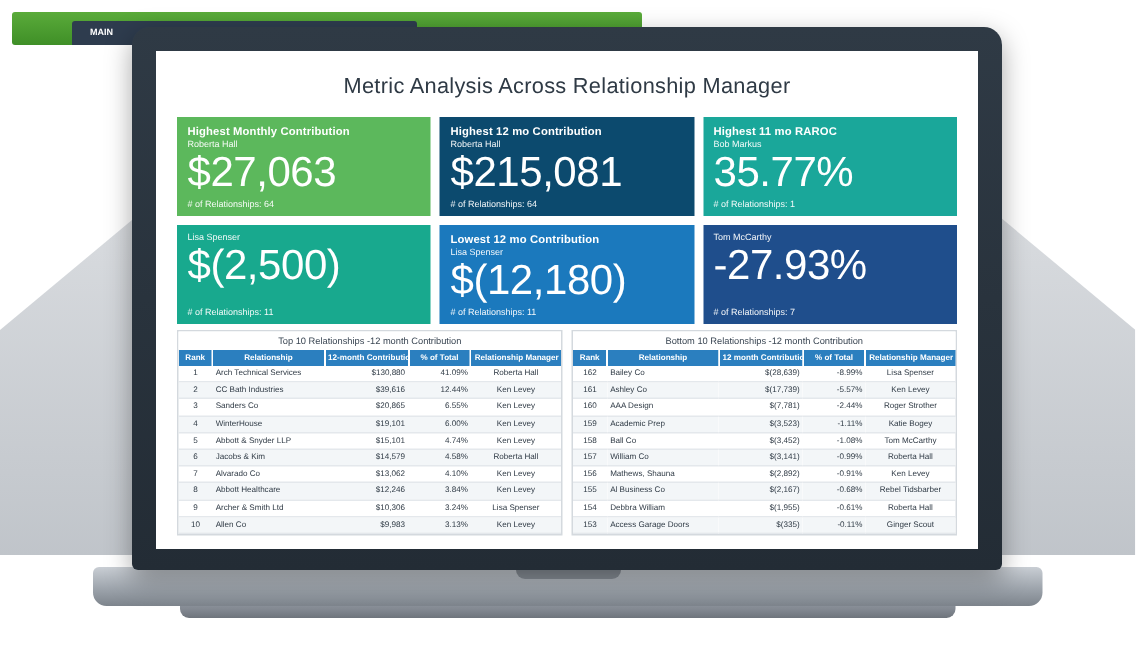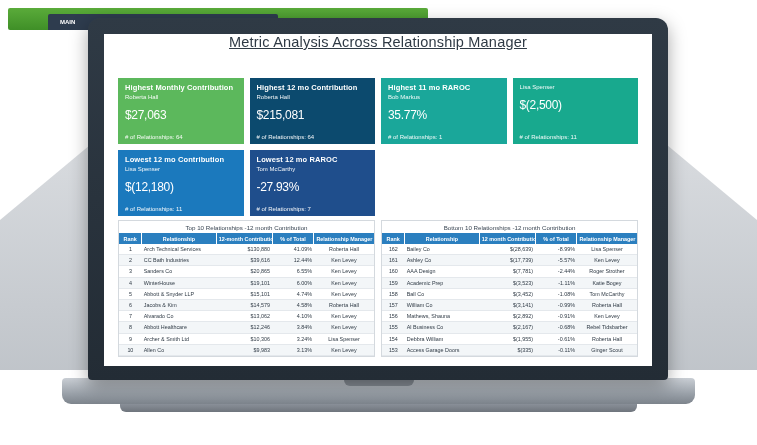--- a/index.html
+++ b/index.html
@@ -115,32 +115,31 @@
     position: absolute;
     left: 0; top: 0;
     width: 548px; height: 332px;
     background: #ffffff;
     padding: 0;
   }
   .dash-title {
     text-align: center;
     font-size: 14.5px;
     color: #2f3a45;
-    padding-top: 0;
+    padding-top: 16px;
     letter-spacing: .2px;
-    text-decoration: underline;
   }
 
   .kpi-grid {
     position: absolute;
     left: 14px;
     top: 44px;
     width: 520px;
     display: grid;
-    grid-template-columns: repeat(4, 1fr);
+    grid-template-columns: repeat(3, 1fr);
     grid-template-rows: 66px 66px;
     gap: 6px;
   }
   .kpi {
     position: relative;
     color: #ffffff;
     padding: 5px 7px 0 7px;
     box-sizing: border-box;
     overflow: hidden;
   }
@@ -149,21 +148,21 @@
     font-weight: bold;
     line-height: 10px;
     letter-spacing: .1px;
   }
   .kpi .k-sub {
     font-size: 6px;
     line-height: 9px;
     opacity: .95;
   }
   .kpi .k-value {
-    font-size: 12px;
+    font-size: 28px;
     line-height: 24px;
     margin-top: 1px;
     letter-spacing: -.3px;
   }
   .kpi .k-foot {
     position: absolute;
     left: 7px;
     bottom: 4px;
     font-size: 6px;
     opacity: .95;
@@ -282,21 +281,20 @@
         </div>
 
         <div class="kpi" style="background:#1b79bd">
           <div class="k-title">Lowest 12 mo Contribution</div>
           <div class="k-sub">Lisa Spenser</div>
           <div class="k-value">$(12,180)</div>
           <div class="k-foot"># of Relationships: 11</div>
         </div>
 
         <div class="kpi" style="background:#1f4e8c">
-          <div class="k-title">Lowest 12 mo RAROC</div>
           <div class="k-sub">Tom McCarthy</div>
           <div class="k-value">-27.93%</div>
           <div class="k-foot"># of Relationships: 7</div>
         </div>
 
       </div>
 
       <div class="tables">
 
         <div class="tbl-wrap">

